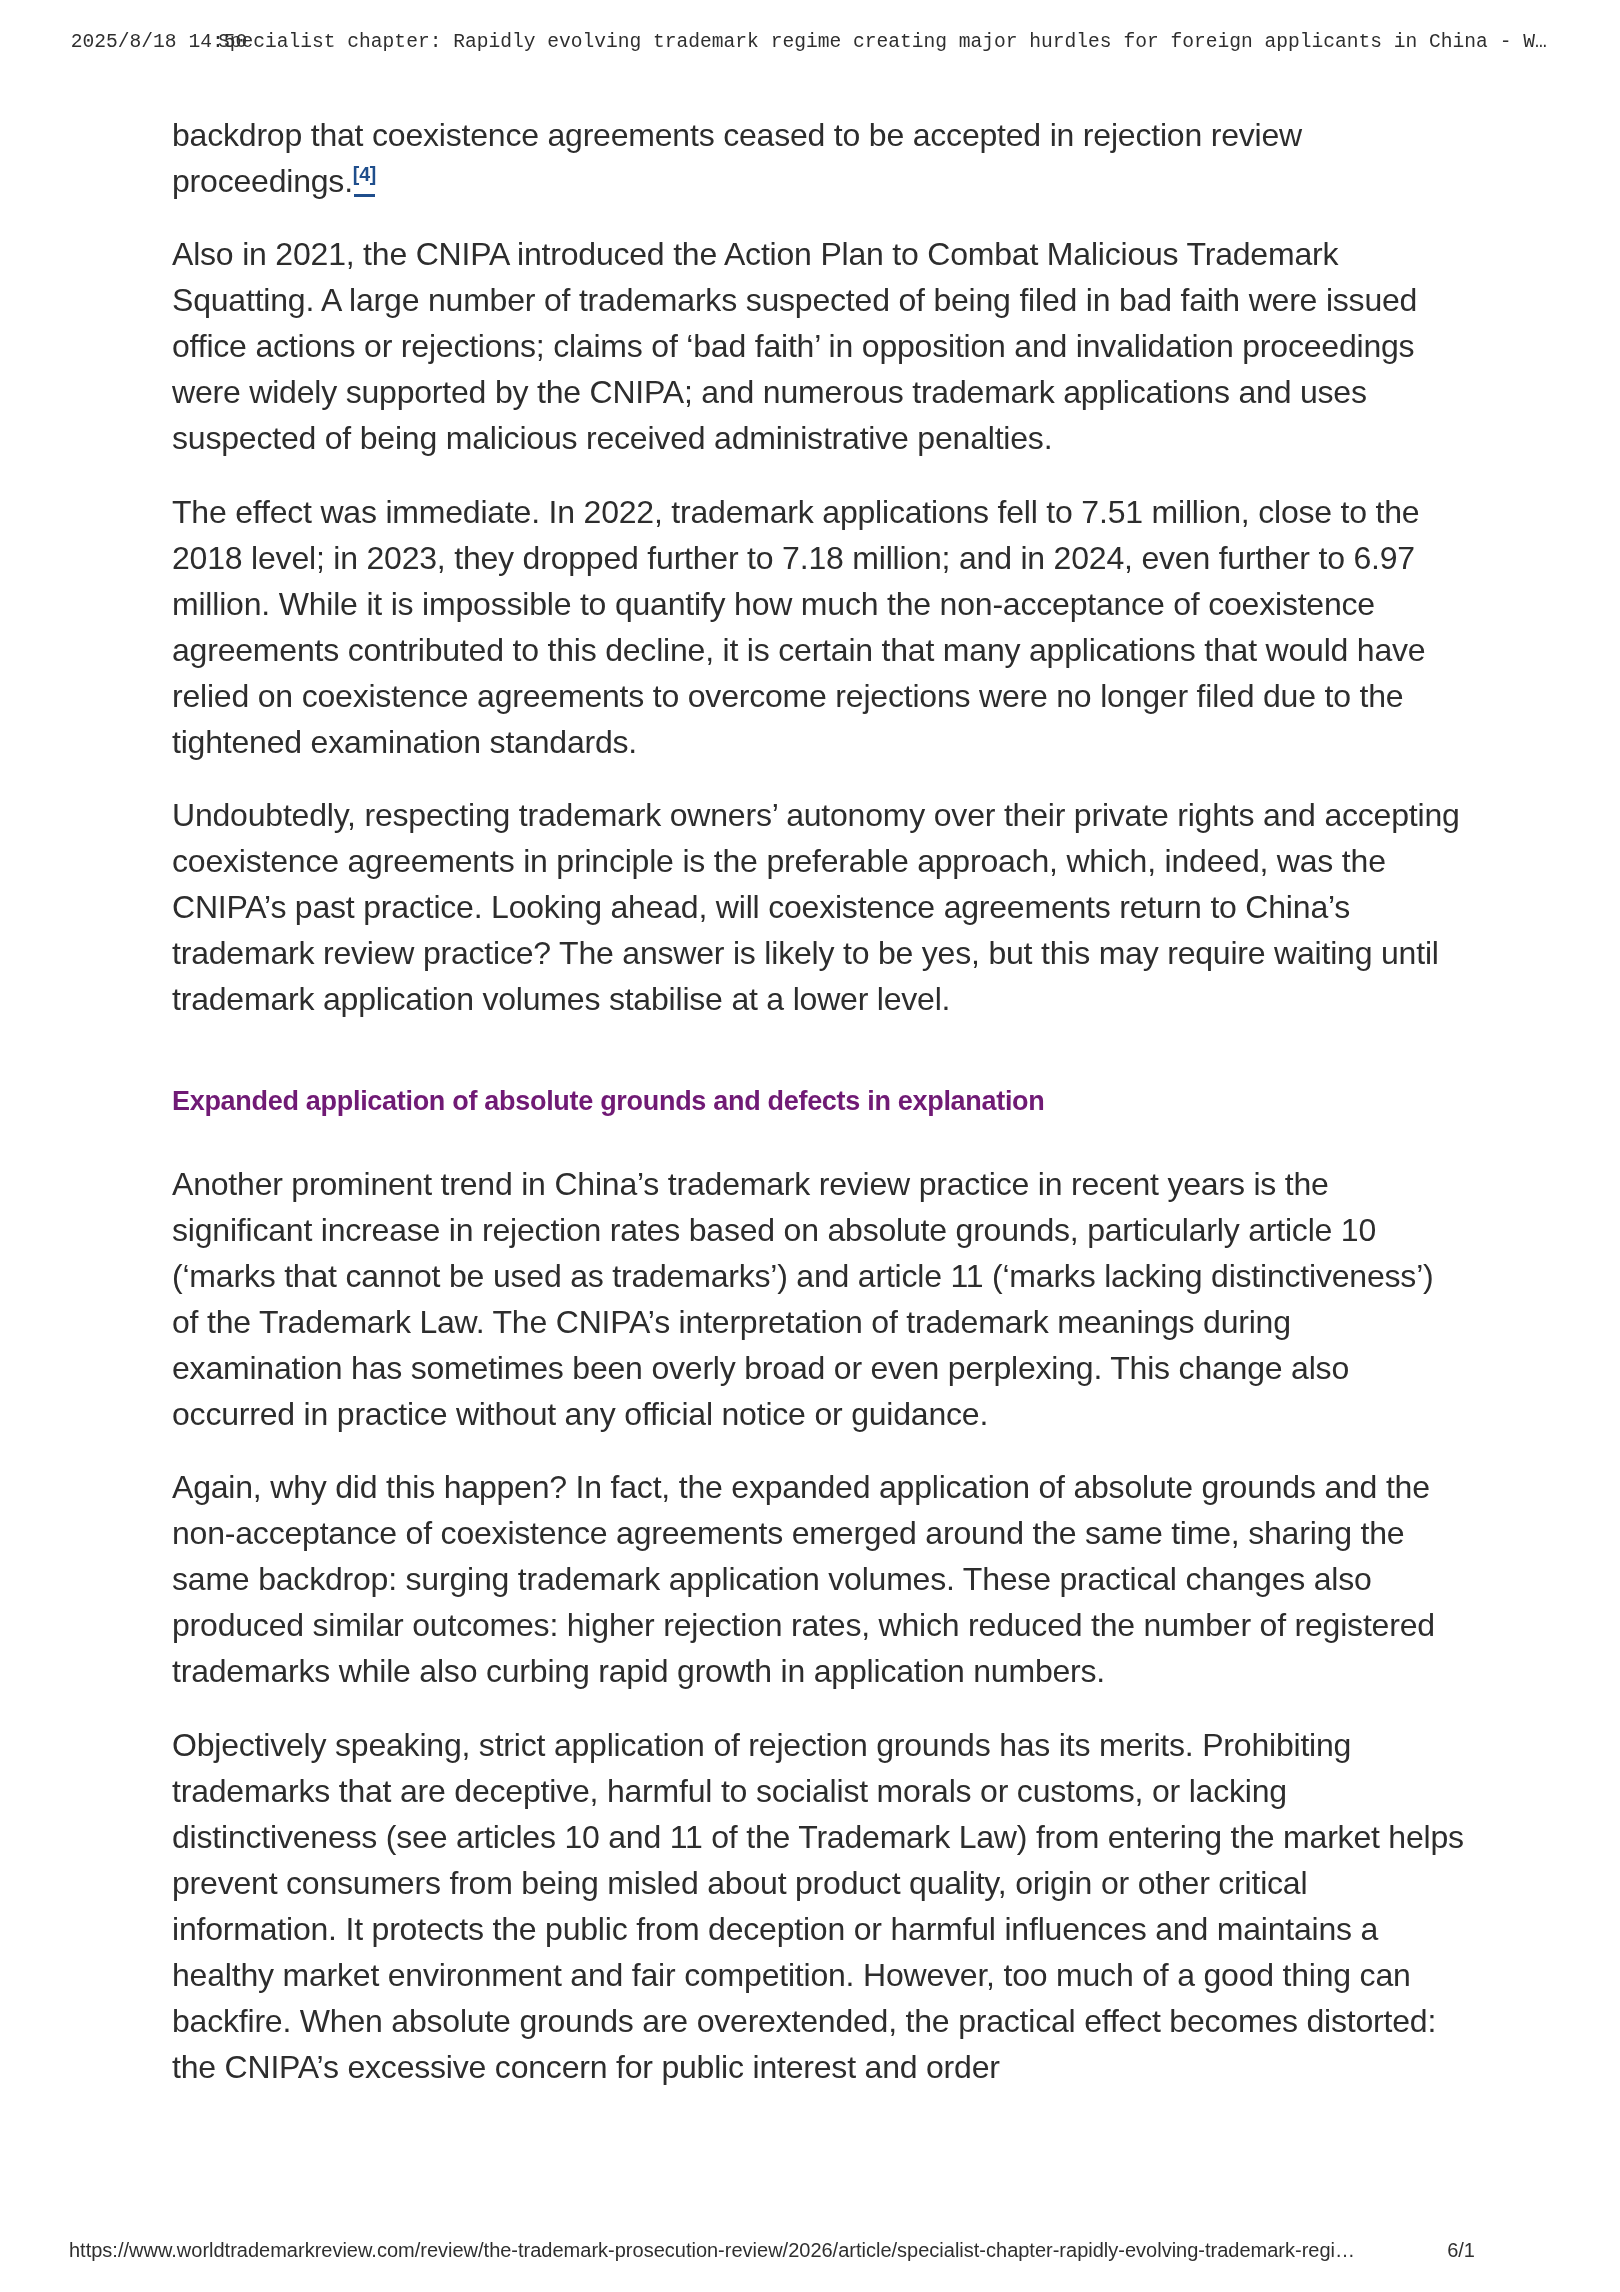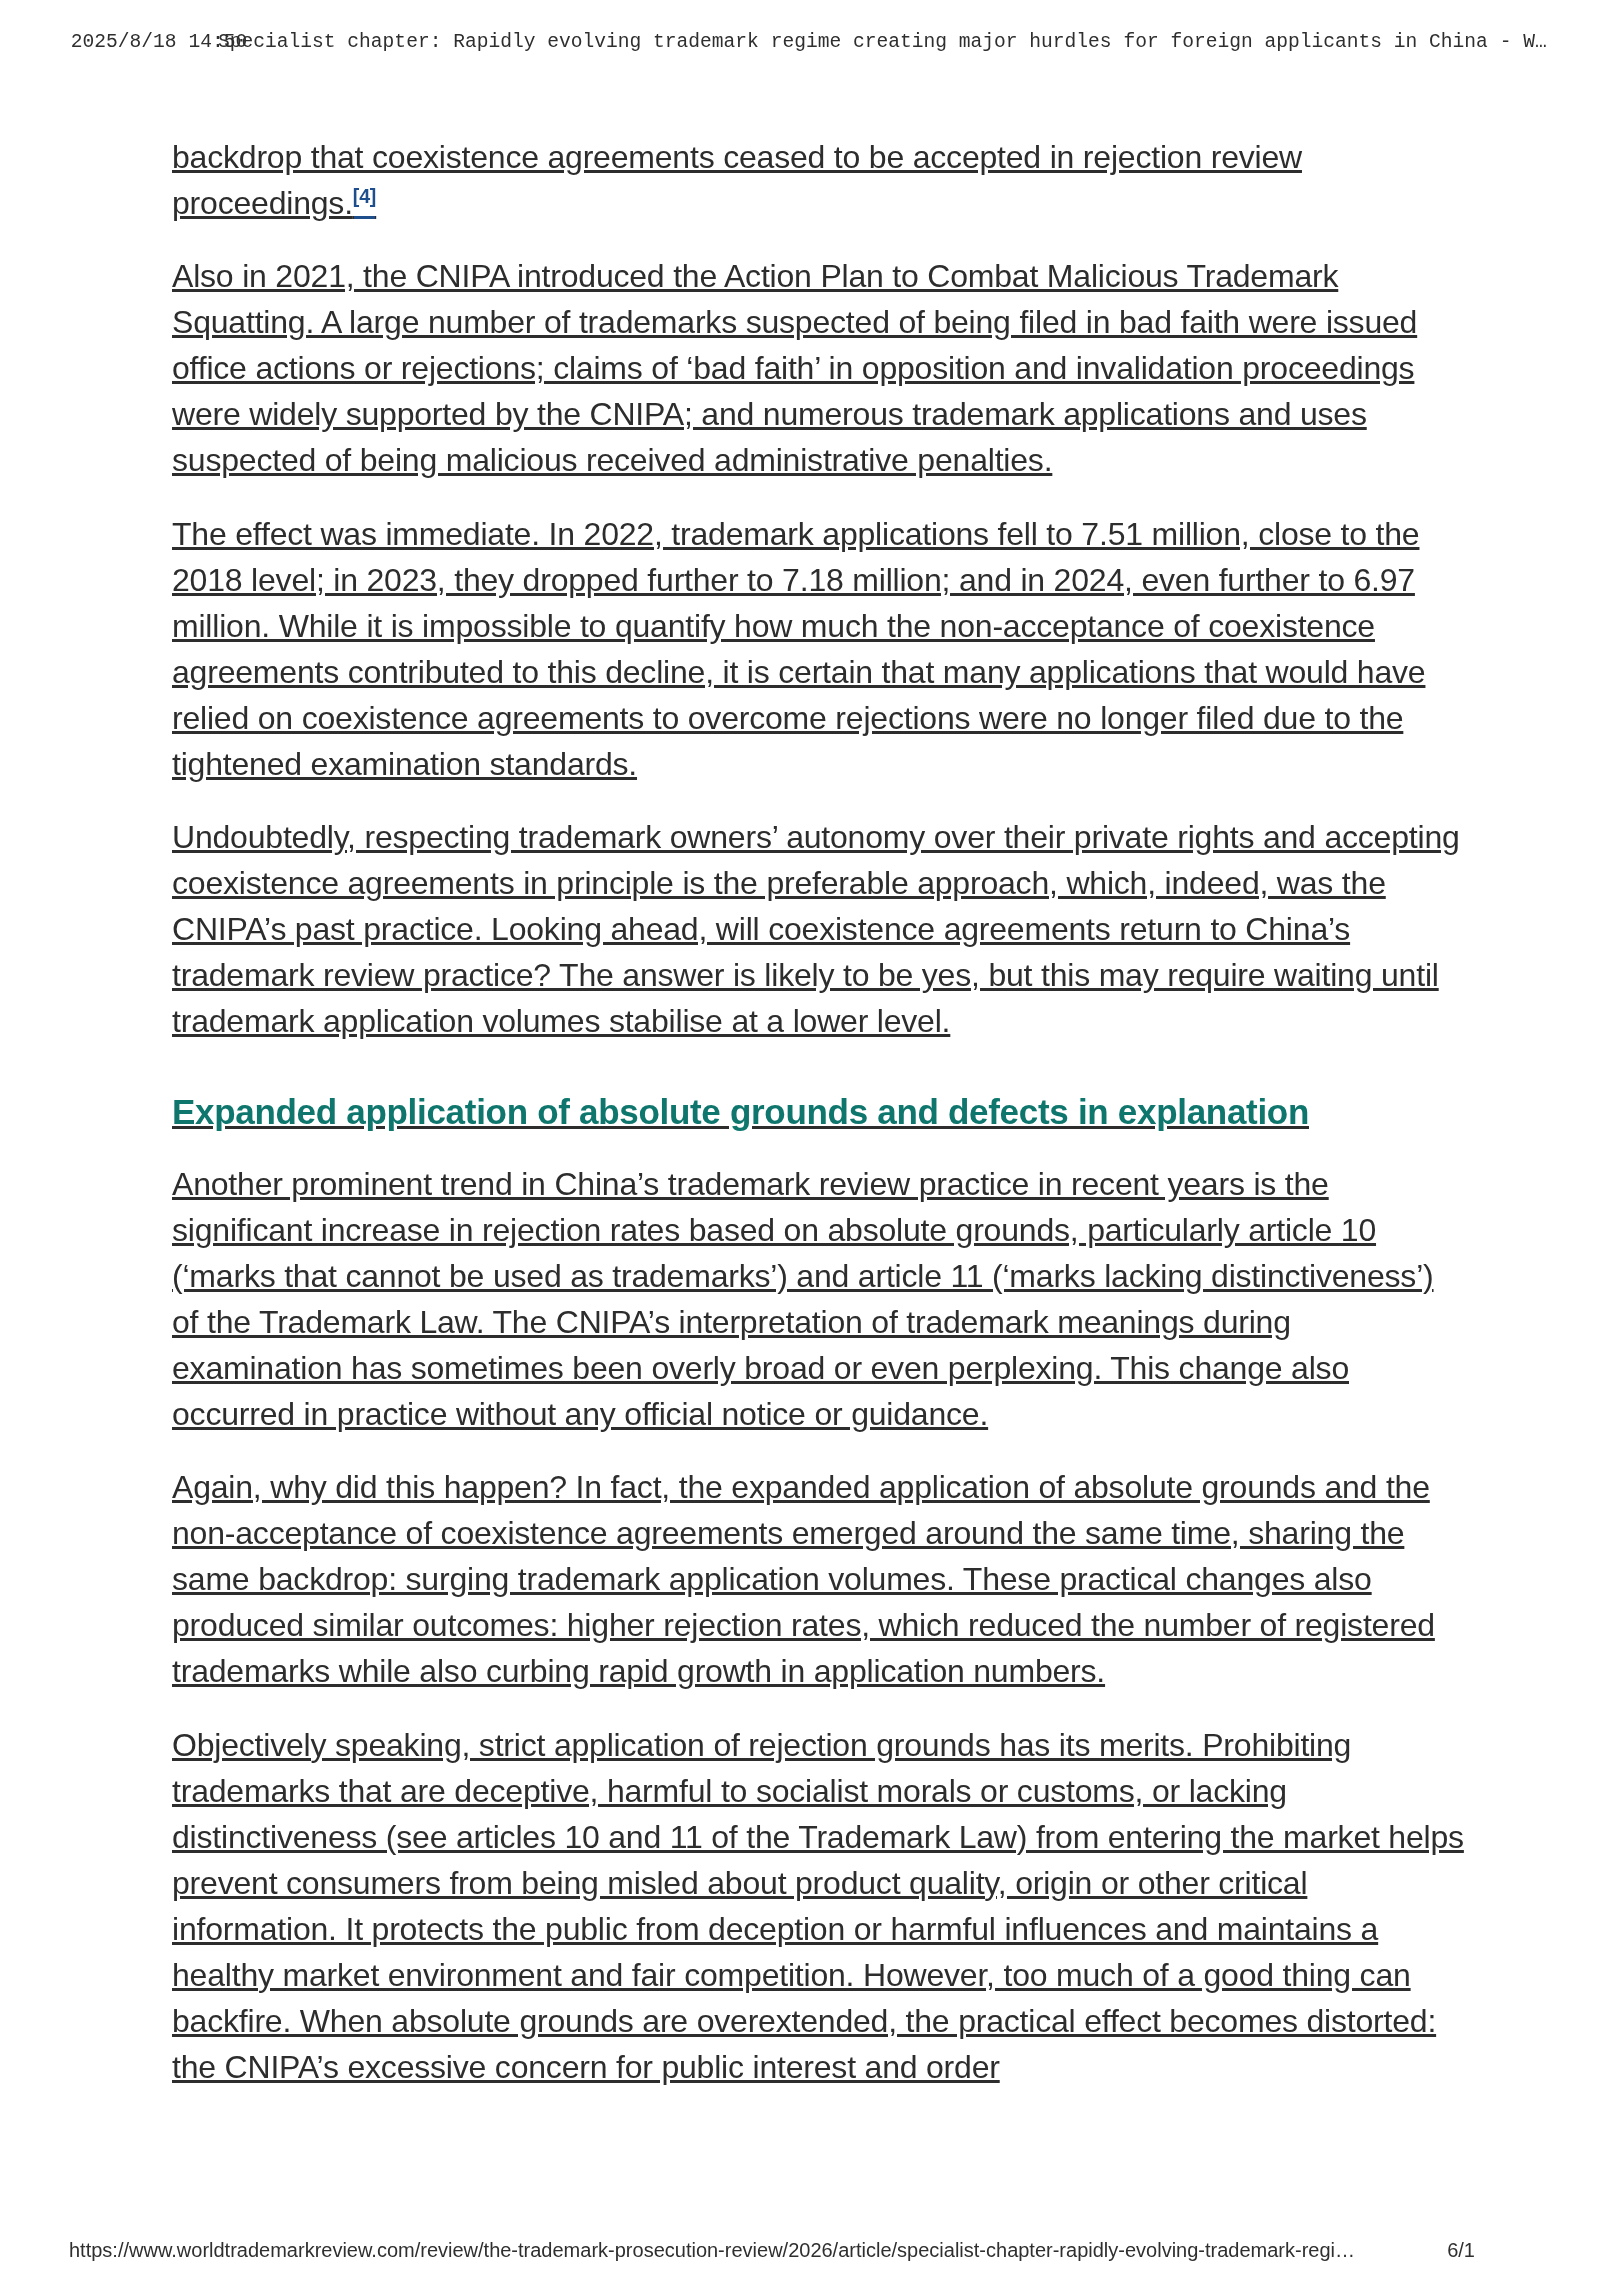--- a/index.html
+++ b/index.html
@@ -49,38 +49,37 @@
     line-height: 23.5px;
     color: #2f2f2f;
     white-space: nowrap;
   }
   .ftr-url { float: left; }
   .ftr-page { float: right; }
 
   
   .content {
     position: absolute;
-    top: 134px;
+    top: 112px;
     left: 172px;
     width: 1296px;
     color: #2d2d2d;
-    text-decoration: underline;
   }
   .para {
     margin: 0 0 27.4px 0;
     font-size: 32px;
     line-height: 46px;
     letter-spacing: -0.2px;
   }
   .section-heading {
     margin: 37px 0 17.6px 0;
-    font-size: 35px;
-    line-height: 62px;
+    font-size: 27px;
+    line-height: 84px;
     font-weight: 700;
-    color: #0f766e;
+    color: #701a75;
     letter-spacing: -0.3px;
   }
   sup.fn-sup {
     font-size: 19.6px;
     line-height: 0;
     vertical-align: 10.8px;
     font-weight: 600;
   }
   a.fn {
     color: #1f4e8c;

